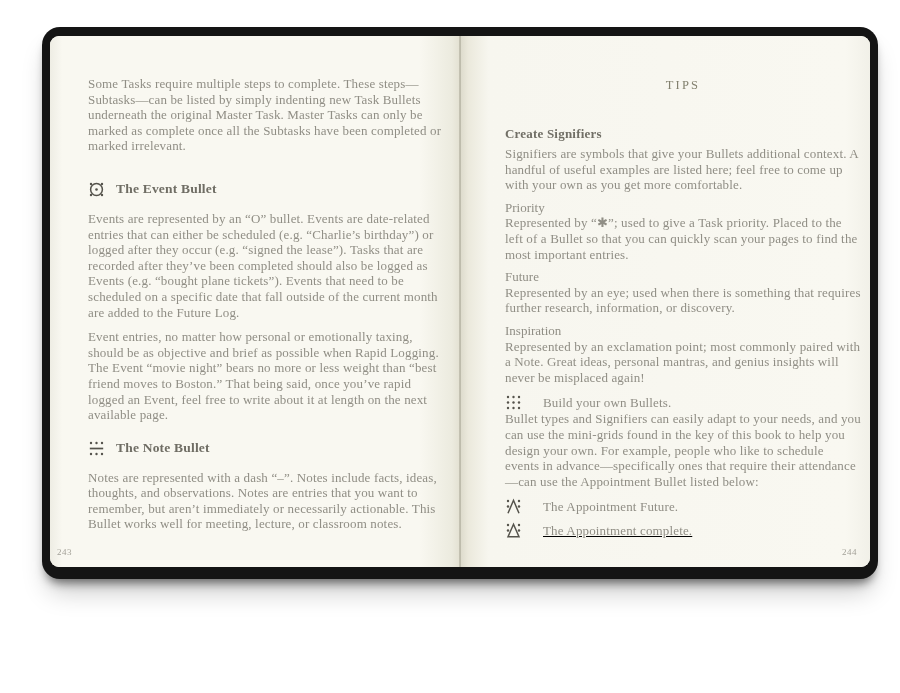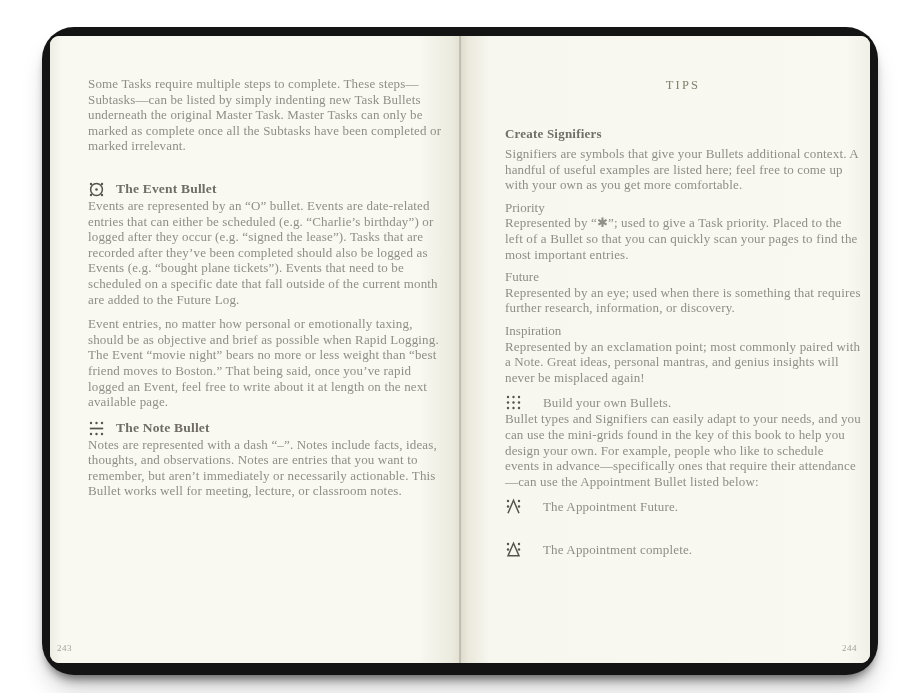--- a/index.html
+++ b/index.html
@@ -1,21 +1,21 @@
 <!DOCTYPE html>
 <html><head>
 <meta charset="utf-8">
 <style>
   * { margin:0; padding:0; box-sizing:border-box; }
   html,body { width:900px; height:693px; background:#ffffff; overflow:hidden;
               font-family:"Liberation Serif", serif; }
 
   .book {
-    position:absolute; left:42px; top:27px; width:836px; height:648px;
-    background:#141414; border-radius:32px;
+    position:absolute; left:42px; top:27px; width:836px; height:552px;
+    background:#141414; border-radius:18px;
     box-shadow: 0 8px 10px -4px rgba(0,0,0,0.50), 0 18px 26px -6px rgba(0,0,0,0.22);
   }
   .pages {
     position:absolute; left:8px; top:9px; right:8px; bottom:12px;
     background:#f9f8f1; border-radius:9px; overflow:hidden; display:flex;
   }
   .page { position:relative; width:50%; height:100%; }
   .page-left  { background:linear-gradient(to right,#eeede4 0%,#f9f8f1 3%,#f9f8f1 90%,#ecebdf 98%,#e3e1d2 100%); }
   .page-right { background:linear-gradient(to right,#dcdacb 0%,#ebe9dc 2%,#f7f6ef 7%,#f9f8f1 94%,#f1f0e8 100%); }
   .pages::after { content:""; position:absolute; left:calc(50% - 1px); top:0; bottom:0; width:2px;
@@ -37,30 +37,30 @@
   .sig-label { font-size:13px; line-height:15.6px; color:#908e85; }
   .bullet-row { display:flex; align-items:center; gap:21px; }
   .bullet-row .label { font-size:13px; color:#908e85; letter-spacing:0.15px; }
 
   .page-number { position:absolute; bottom:10px; font-size:9px; color:#a3a198; letter-spacing:0.5px; }
   .page-number.left  { left:7px; }
   .page-number.right { right:13px; }
 
   
   .mt-heading1 { margin-top:27px; }
-  .mt-p        { }
+  .mt-p        { margin-top:13px; }
   .mt-pgap     { margin-top:9px; }
-  .mt-heading2 { margin-top:10px; }
+  .mt-heading2 { margin-top:17px; }
   .mt-cs       { margin-top:33px; }
   .mt-csp      { margin-top:4px; }
   .mt-sig      { margin-top:7px; }
   .mt-build    { margin-top:9px; }
   .mt-buildp   { }
   .mt-appt1    { margin-top:9px; }
-  .mt-appt2    { margin-top:26px; }
+  .mt-appt2    { margin-top:7px;text-decoration:underline; }
 </style>
 </head>
 <body>
 
 <div class="book">
   <div class="pages">
 
     <div class="page page-left">
       <div class="content content-left">
         <p class="body-text">Some Tasks require multiple steps to complete. These steps—Subtasks—can be listed by simply indenting new Task Bullets underneath the original Master Task. Master Tasks can only be marked as complete once all the Subtasks have been completed or marked irrelevant.</p>

